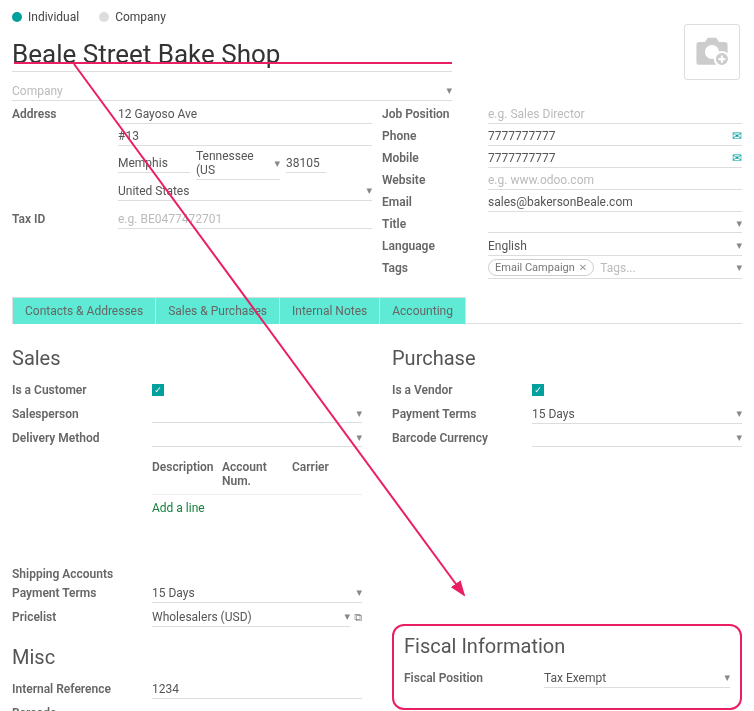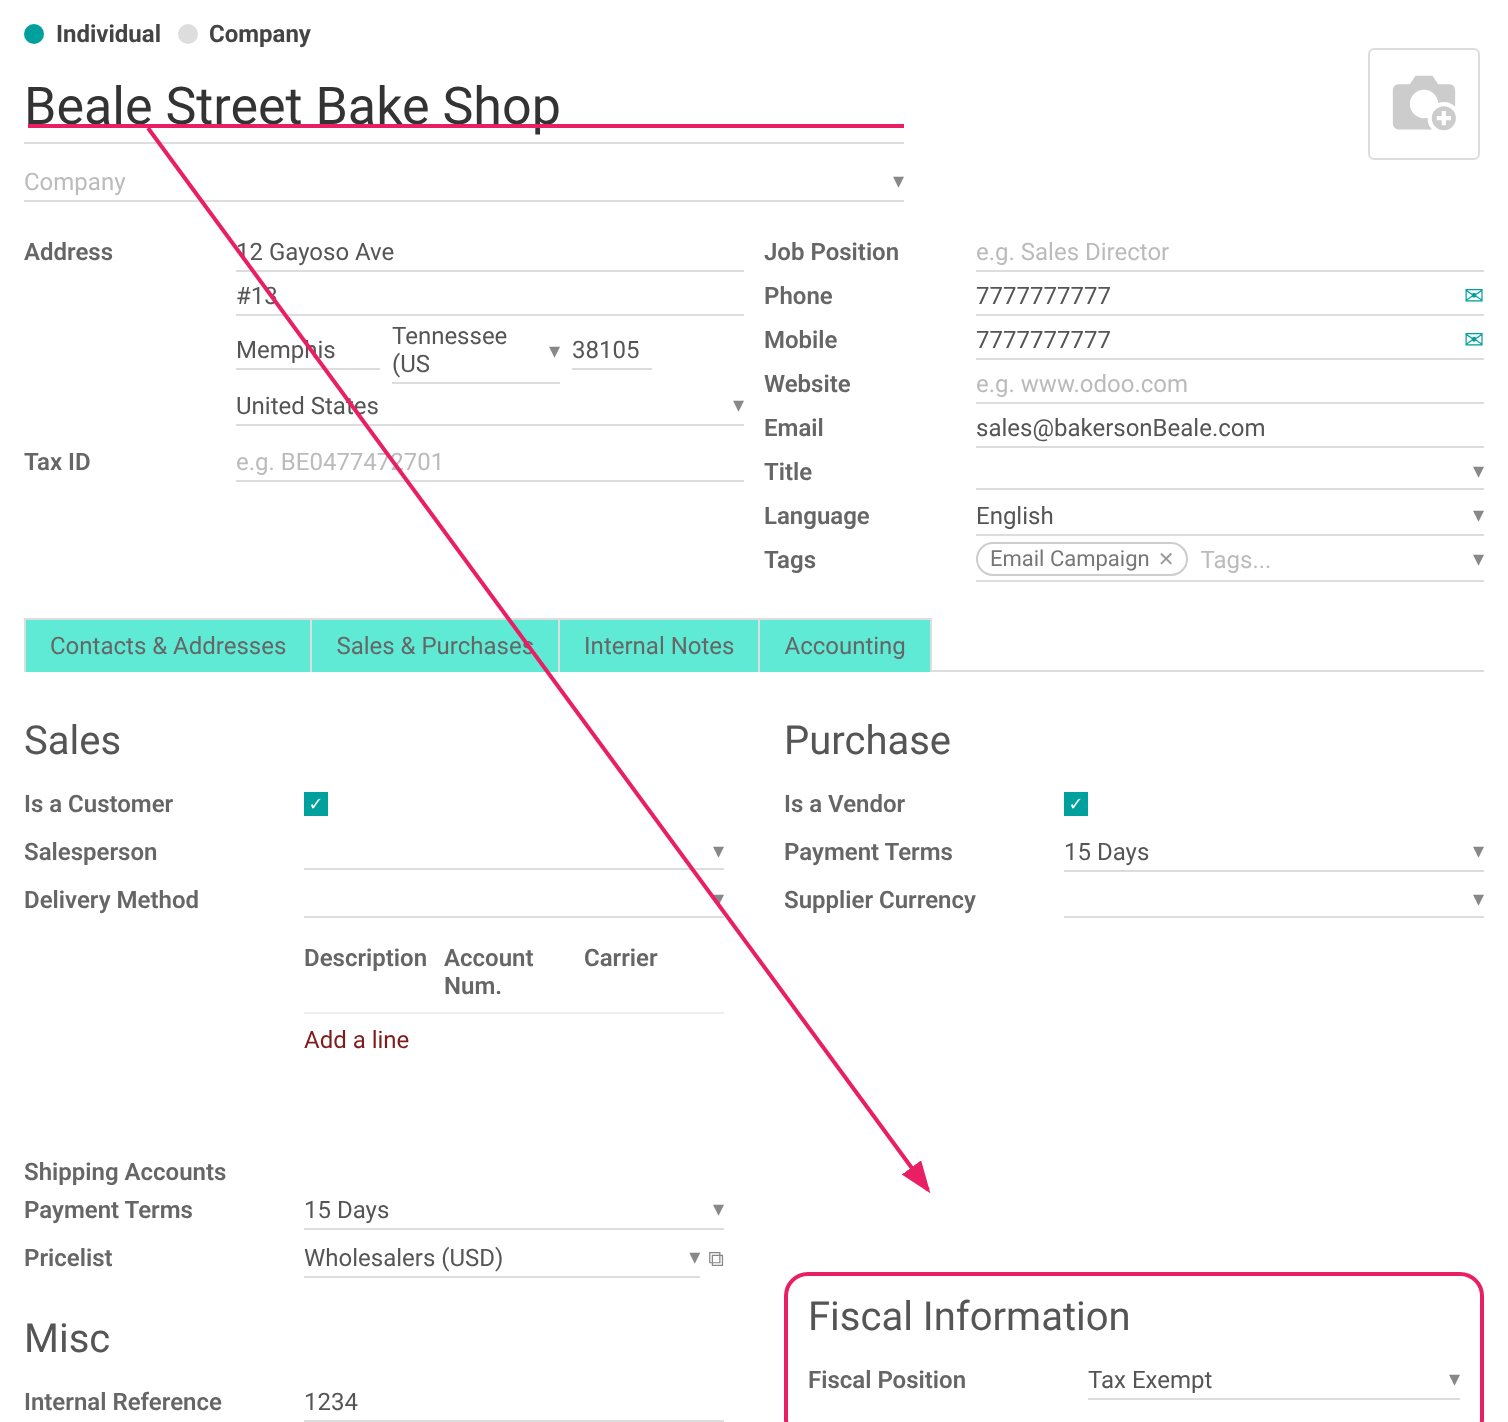--- a/index.html
+++ b/index.html
@@ -1,36 +1,36 @@
 <!DOCTYPE html>
 <html><head>
 <meta charset="utf-8">
 <style>
   * { box-sizing: border-box; margin: 0; padding: 0; }
   body { font-family: -apple-system, BlinkMacSystemFont, "Segoe UI", Roboto, Arial, sans-serif; font-size: 12px; color: #444; background: #fff; width: 754px; }
   .wrap { padding: 10px 12px; position: relative; }
 
   
-  .type-row { display: flex; gap: 8px; align-items: center; font-weight: 700; font-size: 12px; margin-bottom: 6px; }
+  .type-row { display: flex; gap: 20px; align-items: center; font-weight: 400; font-size: 12px; margin-bottom: 6px; }
   .radio { display: flex; align-items: center; gap: 6px; }
   .radio .dot { width: 10px; height: 10px; border-radius: 50%; background: #ddd; display: inline-block; }
   .radio .dot.active { background: #00a09d; }
 
   
   .title-row { display: flex; align-items: center; justify-content: space-between; }
   .title { font-size: 26px; font-weight: 400; color: #333; border-bottom: 1px solid #ddd; width: 440px; padding-bottom: 2px; }
   .camera-box { width: 56px; height: 56px; border: 1px solid #ddd; border-radius: 3px; display: flex; align-items: center; justify-content: center; margin-right: 2px; margin-top: -6px; }
   .camera-box svg { width: 34px; height: 30px; fill: #ccc; }
 
   
   .company-row { width: 440px; border-bottom: 1px solid #ddd; color: #bbb; font-size: 12px; padding: 4px 0 2px 0; display: flex; justify-content: space-between; }
   .caret { color: #888; font-size: 11px; }
 
   
-  .cols { display: flex; margin-top: 14px; gap: 10px; }
+  .cols { display: flex; margin-top: 2px; gap: 10px; }
   .col { flex: 1; }
   .row { display: flex; align-items: center; min-height: 22px; }
   .lbl { width: 106px; font-weight: 600; color: #666; font-size: 12px; flex-shrink: 0; }
   .fld { flex: 1; border-bottom: 1px solid #ddd; padding: 2px 0; color: #555; display: flex; justify-content: space-between; align-items: center; min-height: 18px; }
   .fld.placeholder { color: #bbb; }
   .fld.short1 { flex: 0 0 72px; margin-right: 6px; }
   .fld.short2 { flex: 0 0 84px; margin-right: 6px; }
   .fld.short3 { flex: 0 0 40px; }
   .fld .env { color: #00a09d; font-size: 12px; }
 
@@ -53,21 +53,21 @@
   h3 { font-size: 20px; font-weight: 400; color: #555; margin-bottom: 8px; margin-top: 8px; }
   .frow { display: flex; align-items: center; min-height: 24px; }
   .flbl { width: 140px; font-weight: 600; color: #666; font-size: 12px; flex-shrink: 0; padding-right: 8px; }
   .fval { flex: 1; border-bottom: 1px solid #ddd; padding: 2px 0; display: flex; justify-content: space-between; align-items: center; min-height: 18px; color: #555; }
   .fval.noborder { border-bottom: none; }
   .chk { width: 12px; height: 12px; background: #00a09d; display: inline-flex; align-items: center; justify-content: center; color: #fff; font-size: 9px; }
 
   
   .ship-head { display: flex; font-weight: 600; color: #666; padding: 6px 0; border-bottom: 1px solid #eee; margin-top: 4px; }
   .ship-head > div { flex: 1; }
-  .addline { color: #7f1d1d; padding: 6px 0; cursor: pointer; }
+  .addline { color: #15803d; padding: 6px 0; cursor: pointer; }
 
   
   .fiscal-box { border: 2px solid #e91e63; border-radius: 12px; padding: 8px 10px 18px 10px; margin-top: 4px; }
 
   
   .anno-line { position: absolute; height: 2px; background: #e91e63; top: 62px; left: 14px; width: 438px; z-index: 5; }
   .anno-svg { position: absolute; top: 60px; left: 14px; z-index: 5; pointer-events: none; }
 
   .ext-icon { color: #888; font-size: 11px; margin-left: 4px; }
 </style>
@@ -272,21 +272,21 @@
           </div>
     </div>
     <div class="frow">
       <div class="flbl">Payment Terms</div>
       <div class="fval">
             <span>15 Days</span>
             <span class="caret">▾</span>
           </div>
     </div>
     <div class="frow">
-      <div class="flbl">Supplier Currency</div>
+      <div class="flbl">Barcode Currency</div>
       <div class="fval">
             <span></span>
             <span class="caret">▾</span>
           </div>
     </div>
 
     <div style="height:170px"></div>
 
     <div class="fiscal-box">
       <h3 style="margin-top:0">Fiscal Information</h3>

